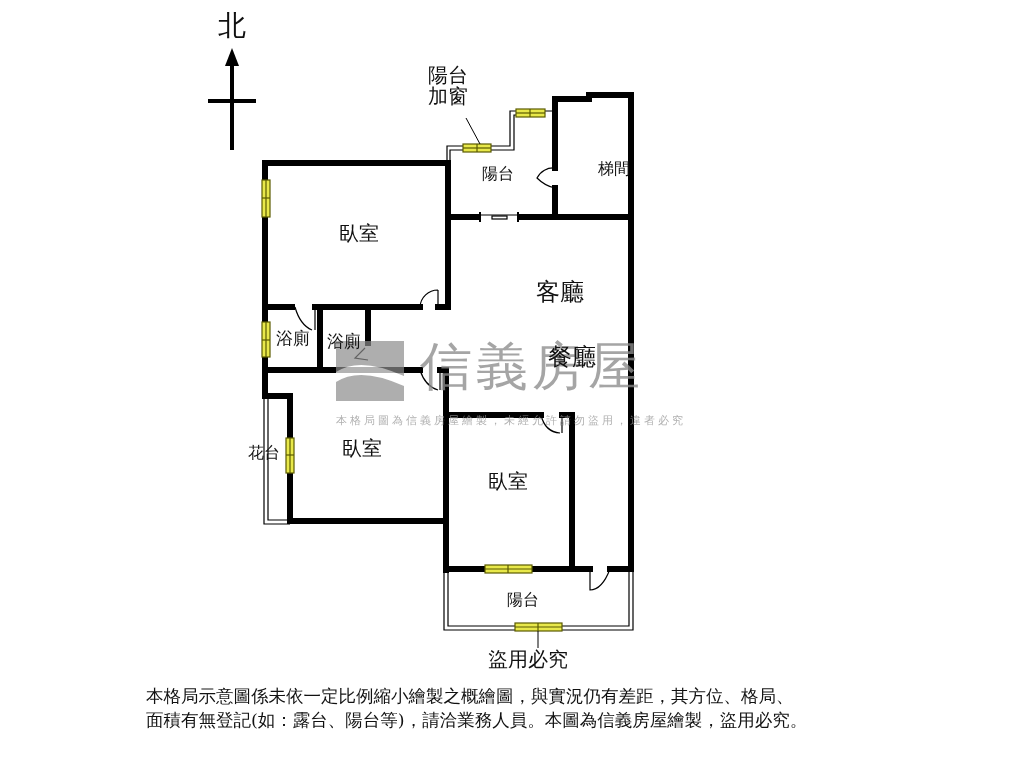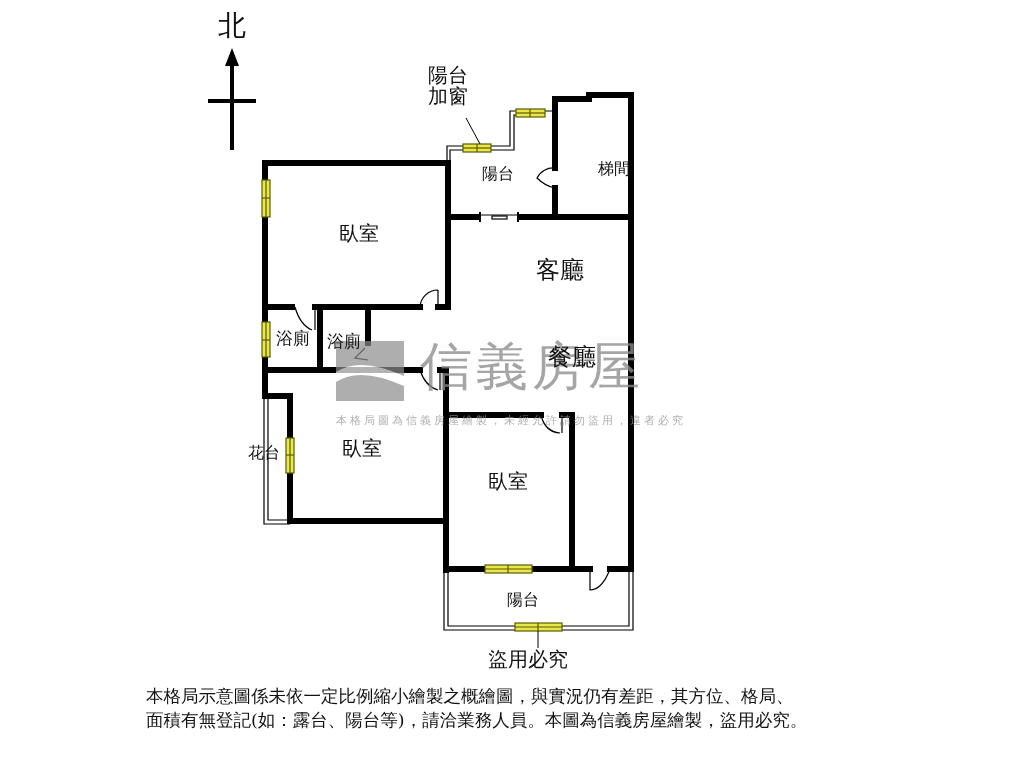--- a/index.html
+++ b/index.html
@@ -144,21 +144,21 @@
 
 <div class="label room-lg" style="left:218px;top:12px;font-size:28px;">北</div>
 
 <div class="label room-md" style="left:428px;top:65px;">陽台</div>
 <div class="label room-md" style="left:428px;top:86px;">加窗</div>
 <div class="label room-md" style="left:488px;top:649px;">盜用必究</div>
 
 <div class="label room-xs" style="left:482px;top:166px;">陽台</div>
 <div class="label room-xs" style="left:570px;top:161px;margin-left:28px;">梯間</div>
 <div class="label room-md" style="left:339px;top:223px;">臥室</div>
-<div class="label room-lg" style="left:536px;top:258px;">客廳</div>
+<div class="label room-lg" style="left:536px;top:280px;">客廳</div>
 <div class="label room-lg" style="left:548px;top:345px;text-align:right;">餐廳</div>
 <div class="label room-sm" style="left:276px;top:330px;">浴廁</div>
 <div class="label room-sm" style="left:327px;top:333px;">浴廁</div>
 <div class="label room-md" style="left:342px;top:438px;">臥室</div>
 <div class="label room-xs" style="left:248px;top:445px;">花台</div>
 <div class="label room-md" style="left:488px;top:471px;">臥室</div>
 <div class="label room-xs" style="left:507px;top:592px;">陽台</div>
 
 <div class="disclaimer">
   <div>本格局示意圖係未依一定比例縮小繪製之概繪圖，與實況仍有差距，其方位、格局、</div>

